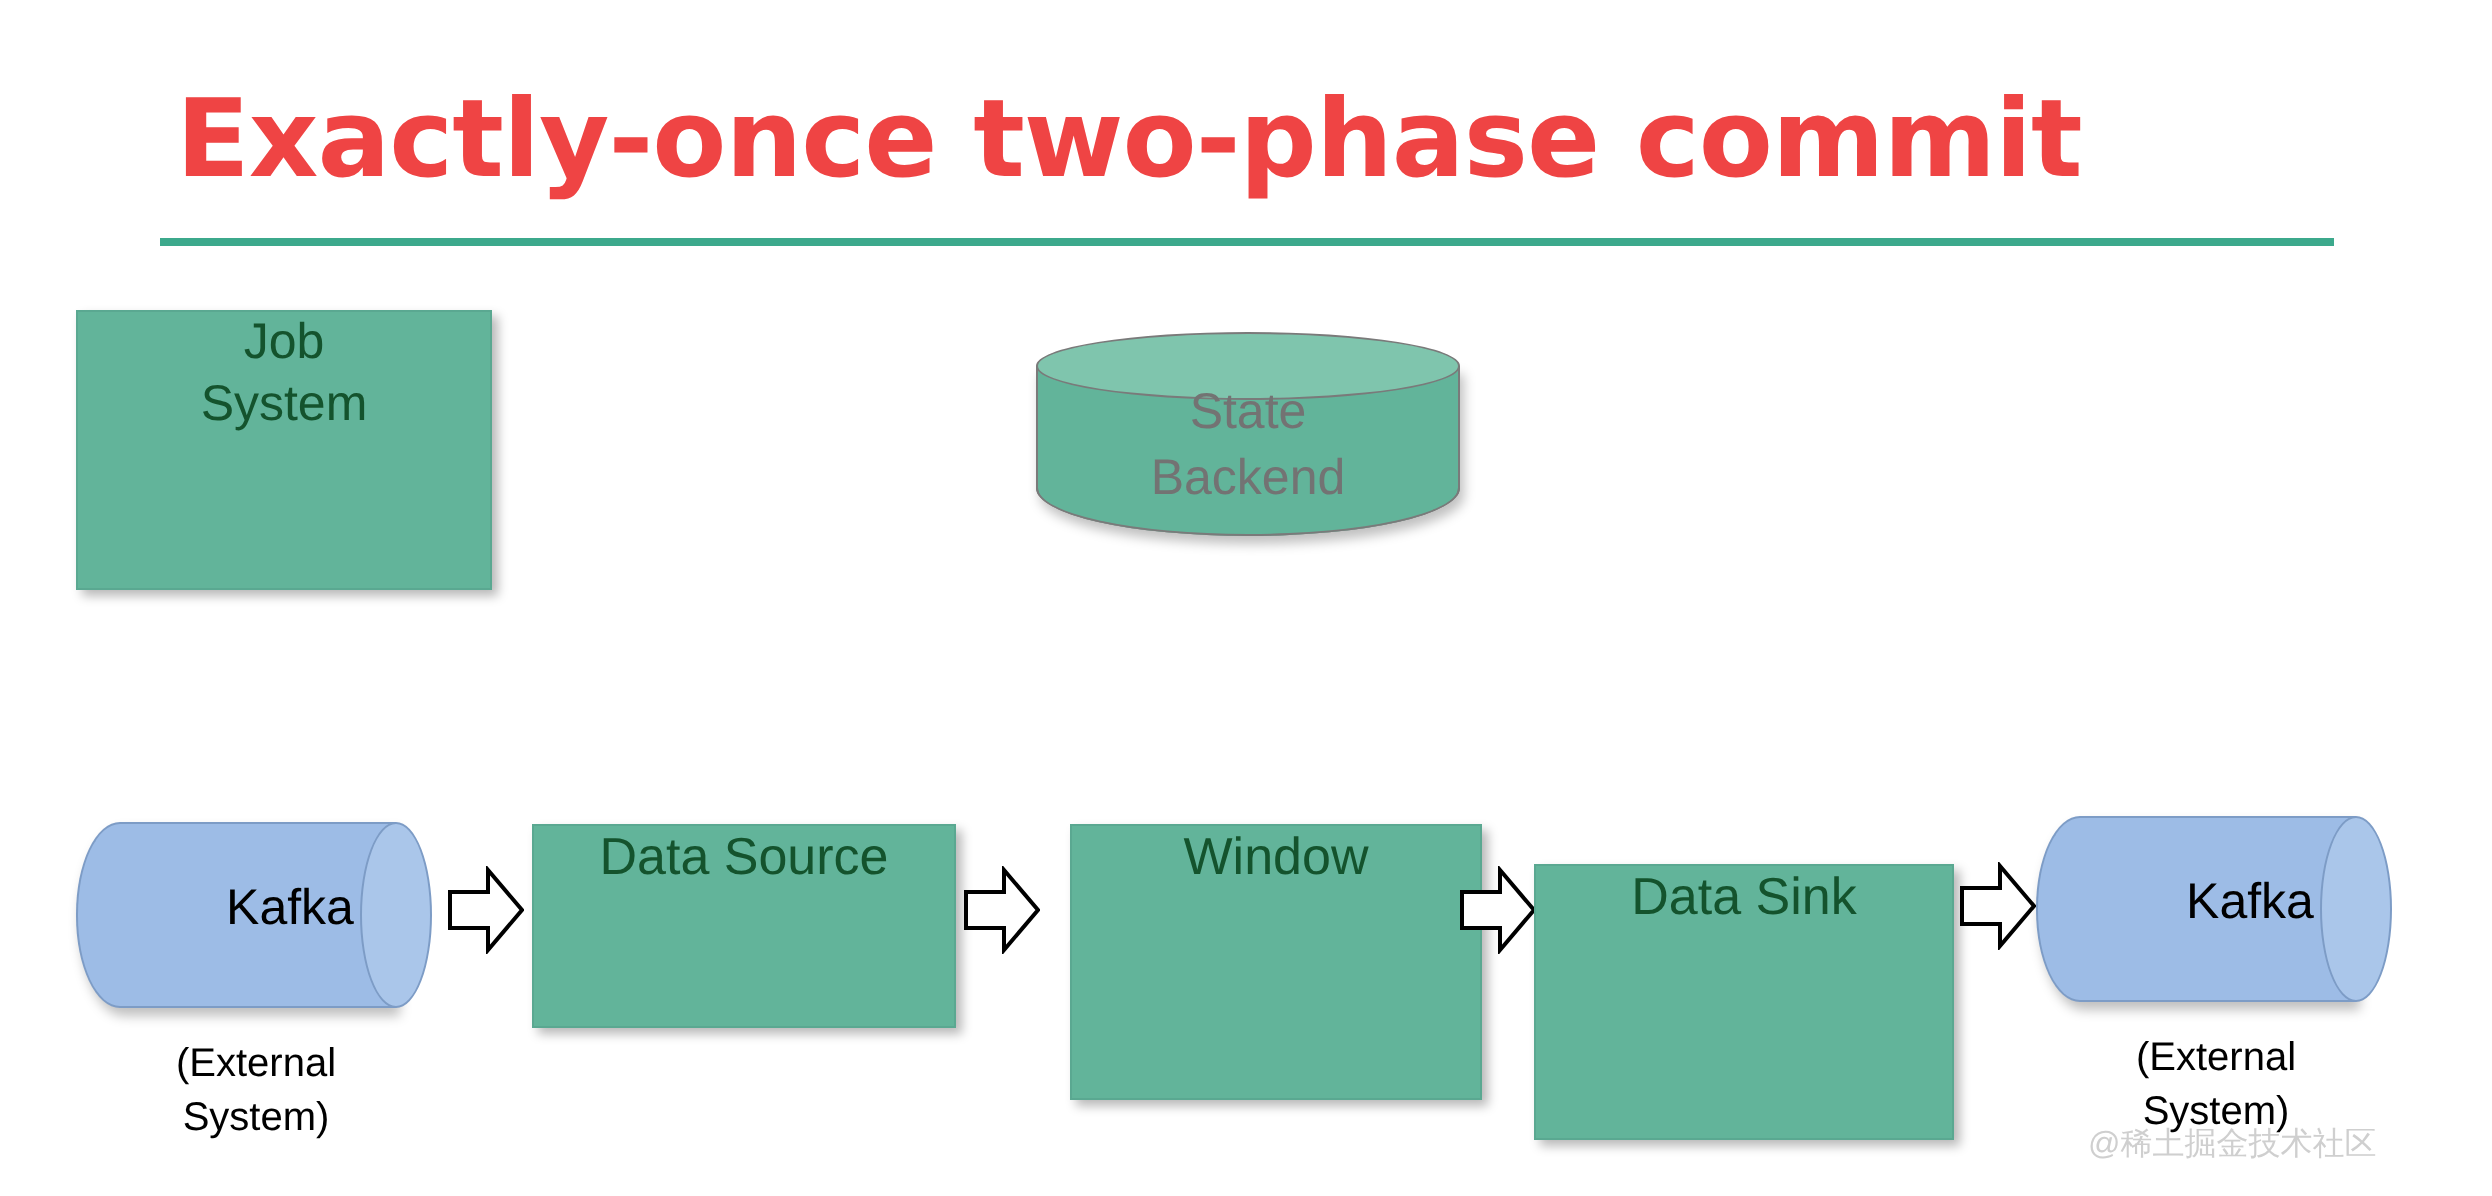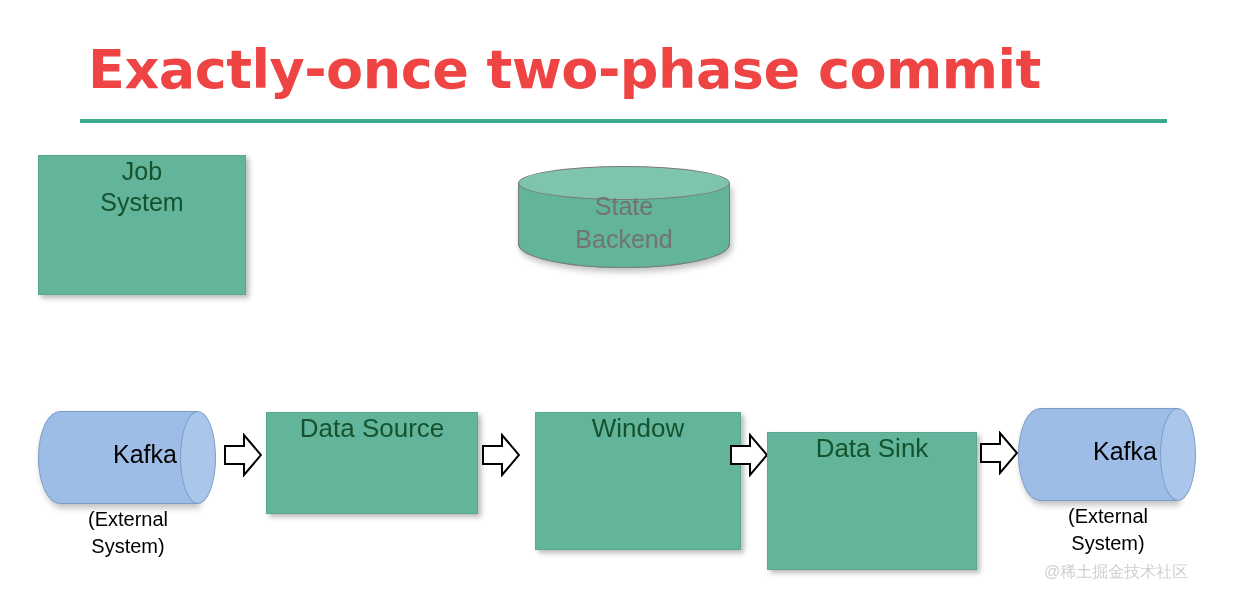--- a/index.html
+++ b/index.html
@@ -160,20 +160,21 @@
   #kafka-left { left: 38px; top: 411px; }
   #kafka-right { left: 1018px; top: 408px; }
 
   .ext-label {
     position: absolute;
     width: 190px;
     text-align: center;
     font-size: 20px;
     line-height: 1.35;
     color: #000;
+    margin-top: 13px;
   }
   #kafka-left-caption { left: 33px; top: 506px; }
   #kafka-right-caption { left: 1013px; top: 503px; }
 
   
   #box-data-source { left: 266px; top: 412px; width: 212px; height: 102px; }
   #box-window      { left: 519px; top: 412px; width: 206px; height: 138px; margin-left: 16px; }
   #box-data-sink   { left: 767px; top: 432px; width: 210px; height: 138px; }
 
   

